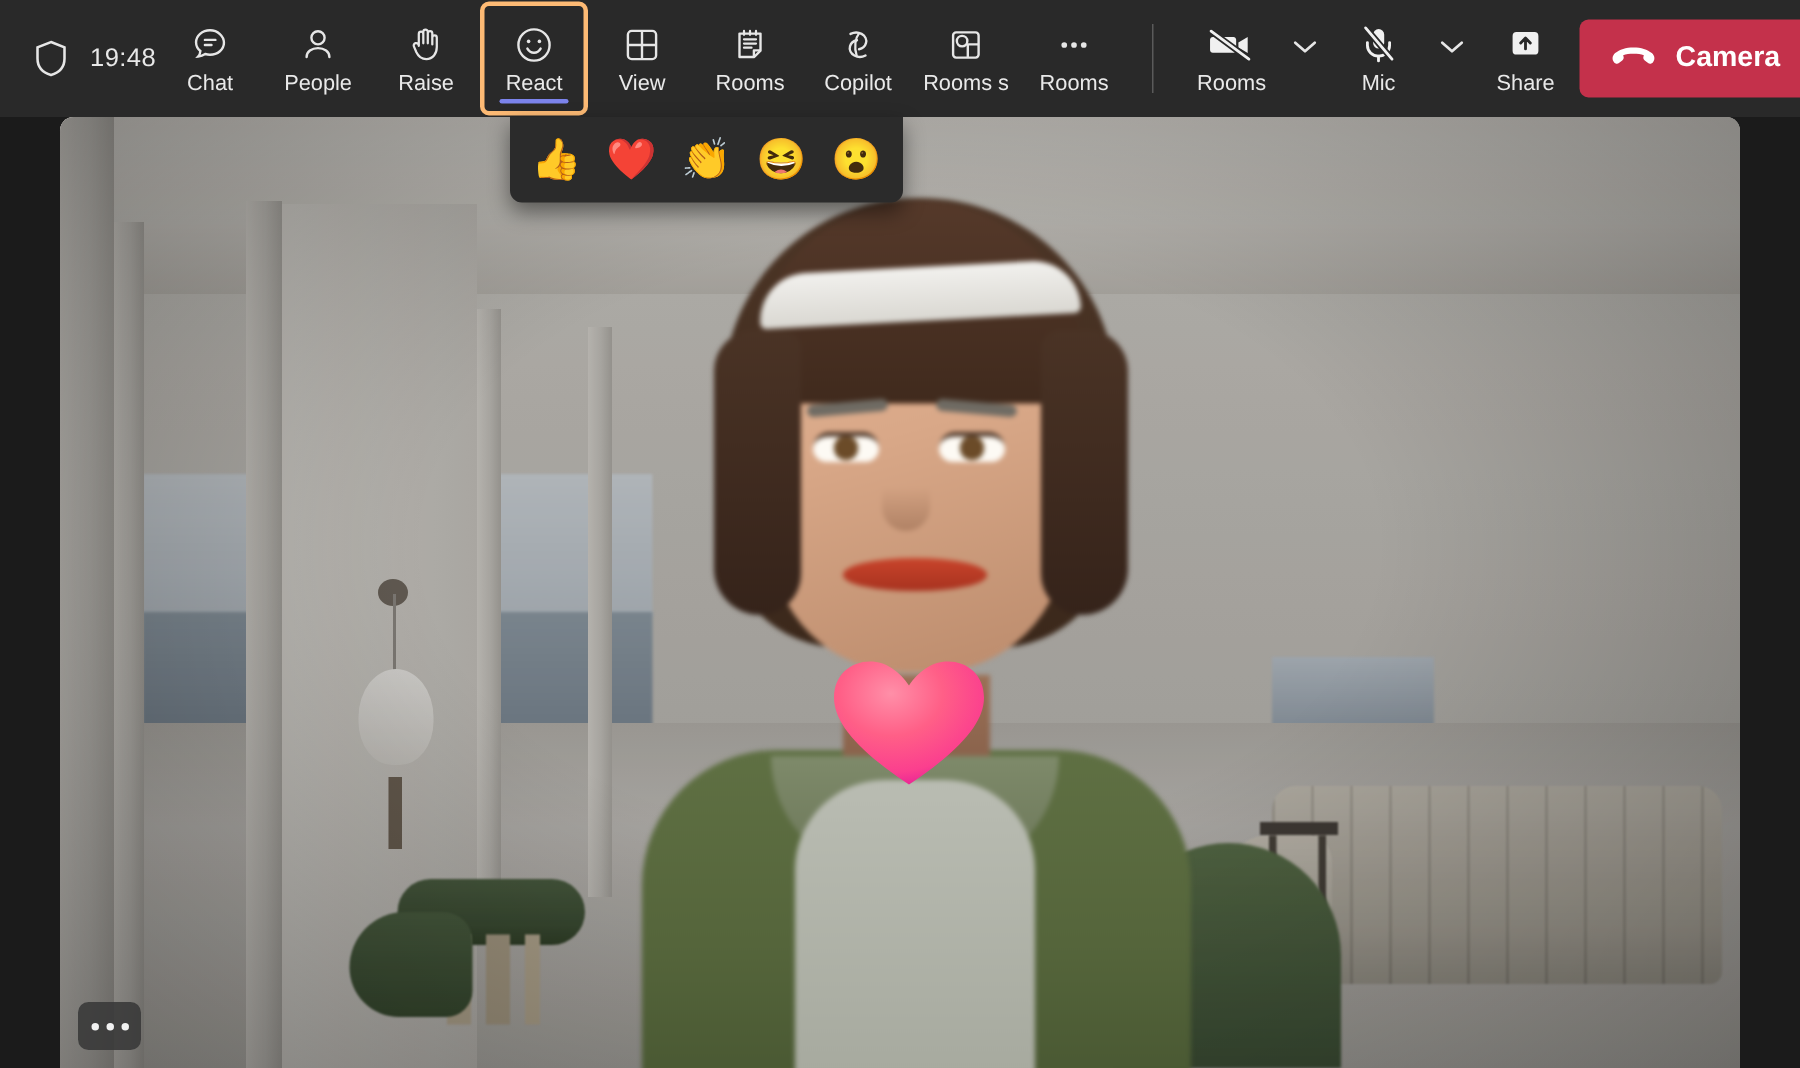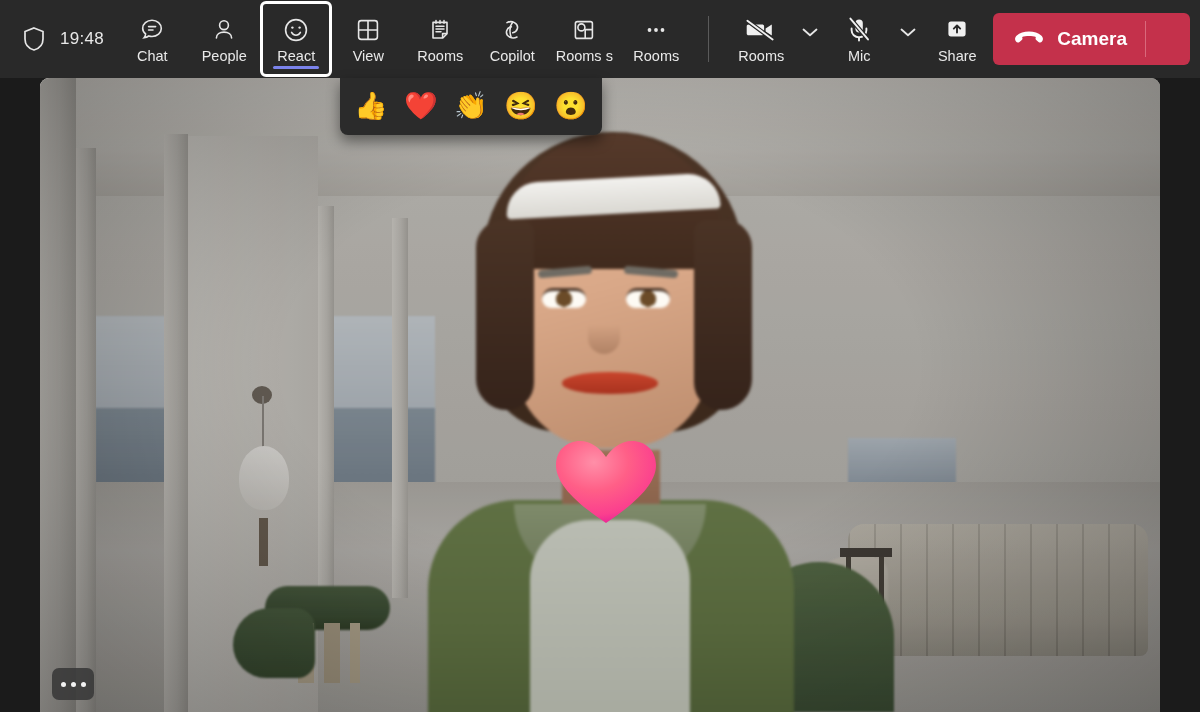--- a/index.html
+++ b/index.html
@@ -28,21 +28,21 @@
     display: flex; flex-direction: column; align-items: center; justify-content: center;
     gap: 3px; cursor: pointer; background: transparent; border: none;
   }
   .tbtn .ico { height: 30px; display: flex; align-items: center; justify-content: center; }
   .tbtn .lbl { color: #e9e9e9; font-size: 14.5px; line-height: 16px; white-space: nowrap; }
   .tbtn.active .under {
     position: absolute; left: 50%; transform: translateX(-50%);
     bottom: 5px; width: 46px; height: 3px; border-radius: 2px; background: #7b83eb;
   }
   .tbtn.highlighted {
-    border: 3px solid #ffffff; border-radius: 6px;
+    border: 3px solid #fdba74; border-radius: 6px;
     height: 76px; margin-top: 1px; align-items: center;
   }
   .divider { width: 1px; height: 46px; background: #5a5a5a; margin: 0 16px; align-self: center; }
   .chev-btn {
     width: 26px; height: 78px; display: flex; align-items: center; justify-content: center;
     cursor: pointer; padding-bottom: 12px;
   }
   .spacer { flex: 1; }
 
   .leave {
@@ -310,20 +310,28 @@
       <div class="tbtn">
         <span class="ico">
           <svg width="26" height="26" viewBox="0 0 26 26" fill="none">
             <circle cx="13" cy="8.2" r="4.4" stroke="#e6e6e6" stroke-width="1.6"></circle>
             <path d="M5.4 21c0-3.7 3.4-5.9 7.6-5.9s7.6 2.2 7.6 5.9" stroke="#e6e6e6" stroke-width="1.6" stroke-linecap="round"></path>
           </svg>
         </span>
         <span class="lbl">People</span>
       </div>
 
+      <div class="tbtn">
+        <span class="ico">
+          <svg width="26" height="26" viewBox="0 0 26 26" fill="none">
+            <path d="M8.2 13.5V5.6a1.5 1.5 0 0 1 3 0v6.3M11.2 11.9V4.3a1.5 1.5 0 0 1 3 0v7.4M14.2 11.9V5.2a1.5 1.5 0 0 1 3 0v7.1M17.2 12.6V8.1a1.5 1.5 0 0 1 3 0v6.3c0 4.4-2.6 8-7 8-3.6 0-5.3-1.9-6.6-4.6L5 14.1c-.5-1 0-2 1-2.3.8-.2 1.6.1 2 .9l.2.8" stroke="#e6e6e6" stroke-width="1.5" stroke-linejoin="round" stroke-linecap="round"></path>
+          </svg>
+        </span>
+        <span class="lbl">Raise</span>
+      </div>
 
       <div class="tbtn active highlighted">
         <span class="ico">
           <svg width="28" height="28" viewBox="0 0 28 28" fill="none">
             <circle cx="14" cy="14" r="10.4" stroke="#e6e6e6" stroke-width="1.6"></circle>
             <circle cx="10.4" cy="11.6" r="1.2" fill="#e6e6e6"></circle>
             <circle cx="17.6" cy="11.6" r="1.2" fill="#e6e6e6"></circle>
             <path d="M9.6 16.4c1 1.8 2.6 2.8 4.4 2.8s3.4-1 4.4-2.8" stroke="#e6e6e6" stroke-width="1.6" stroke-linecap="round"></path>
           </svg>
         </span>

